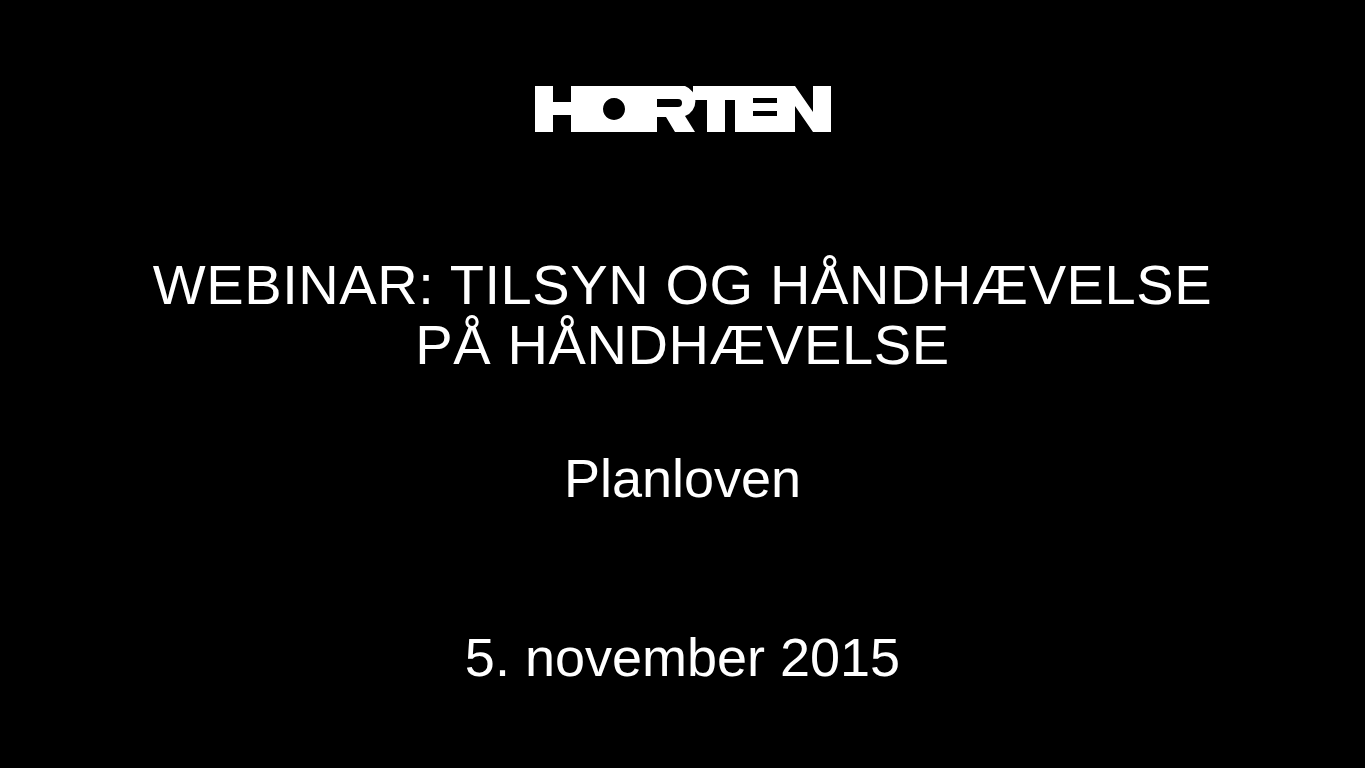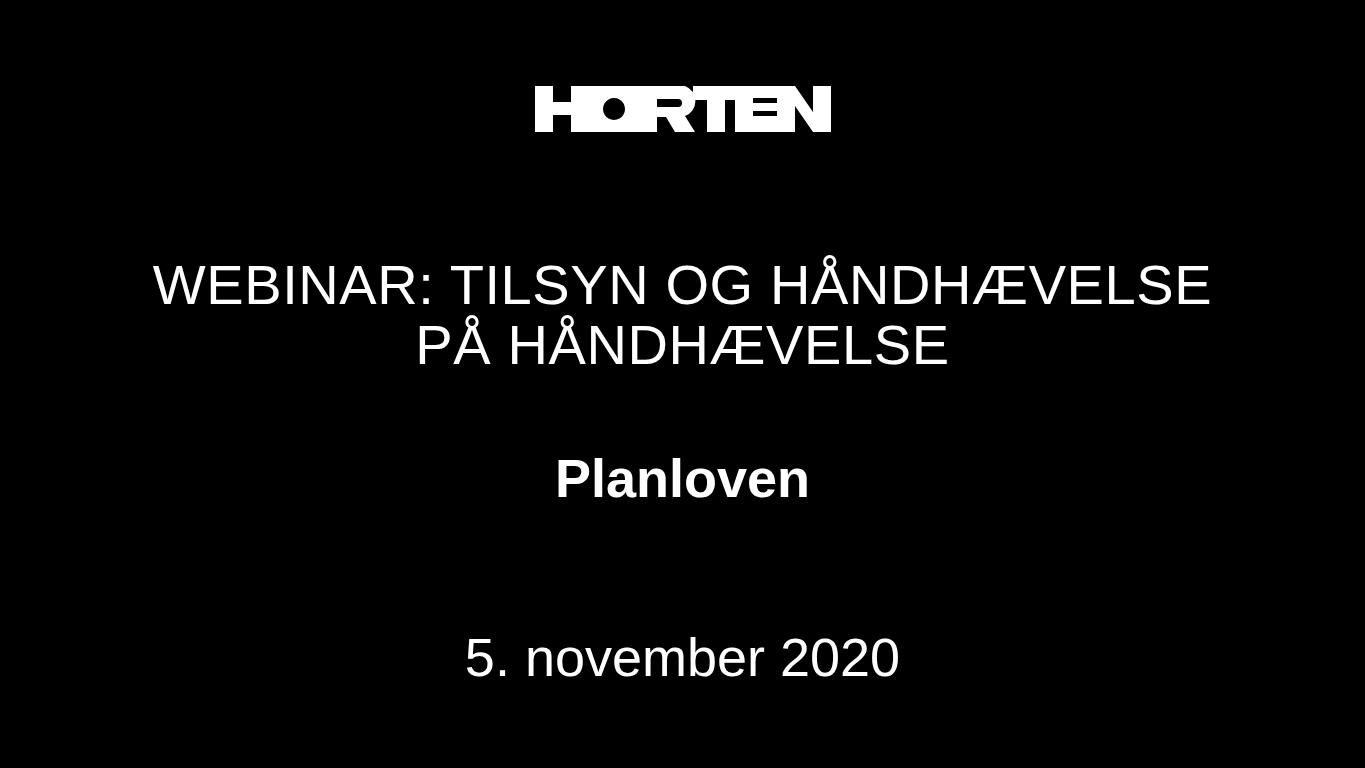--- a/index.html
+++ b/index.html
@@ -61,21 +61,21 @@
 
   
   .subtitle {
     position: absolute;
     left: 0;
     top: 447px;
     width: 1365px;
     text-align: center;
     color: #ffffff;
     font-family: "Liberation Sans", sans-serif;
-    font-weight: 700;
+    font-weight: 400;
     font-size: 54px;
     line-height: 62px;
     white-space: nowrap;
   }
 
   
   .date {
     position: absolute;
     left: 0;
     top: 626px;
@@ -115,15 +115,15 @@
     </svg>
   </div>
 
   <div class="title-block">
     <span class="title-line">WEBINAR: TILSYN OG HÅNDHÆVELSE</span>
     <span class="title-line">PÅ HÅNDHÆVELSE</span>
   </div>
 
   <div class="subtitle">Planloven</div>
 
-  <div class="date">5. november 2020</div>
+  <div class="date">5. november 2015</div>
 
 </div>
 
 </body></html>

